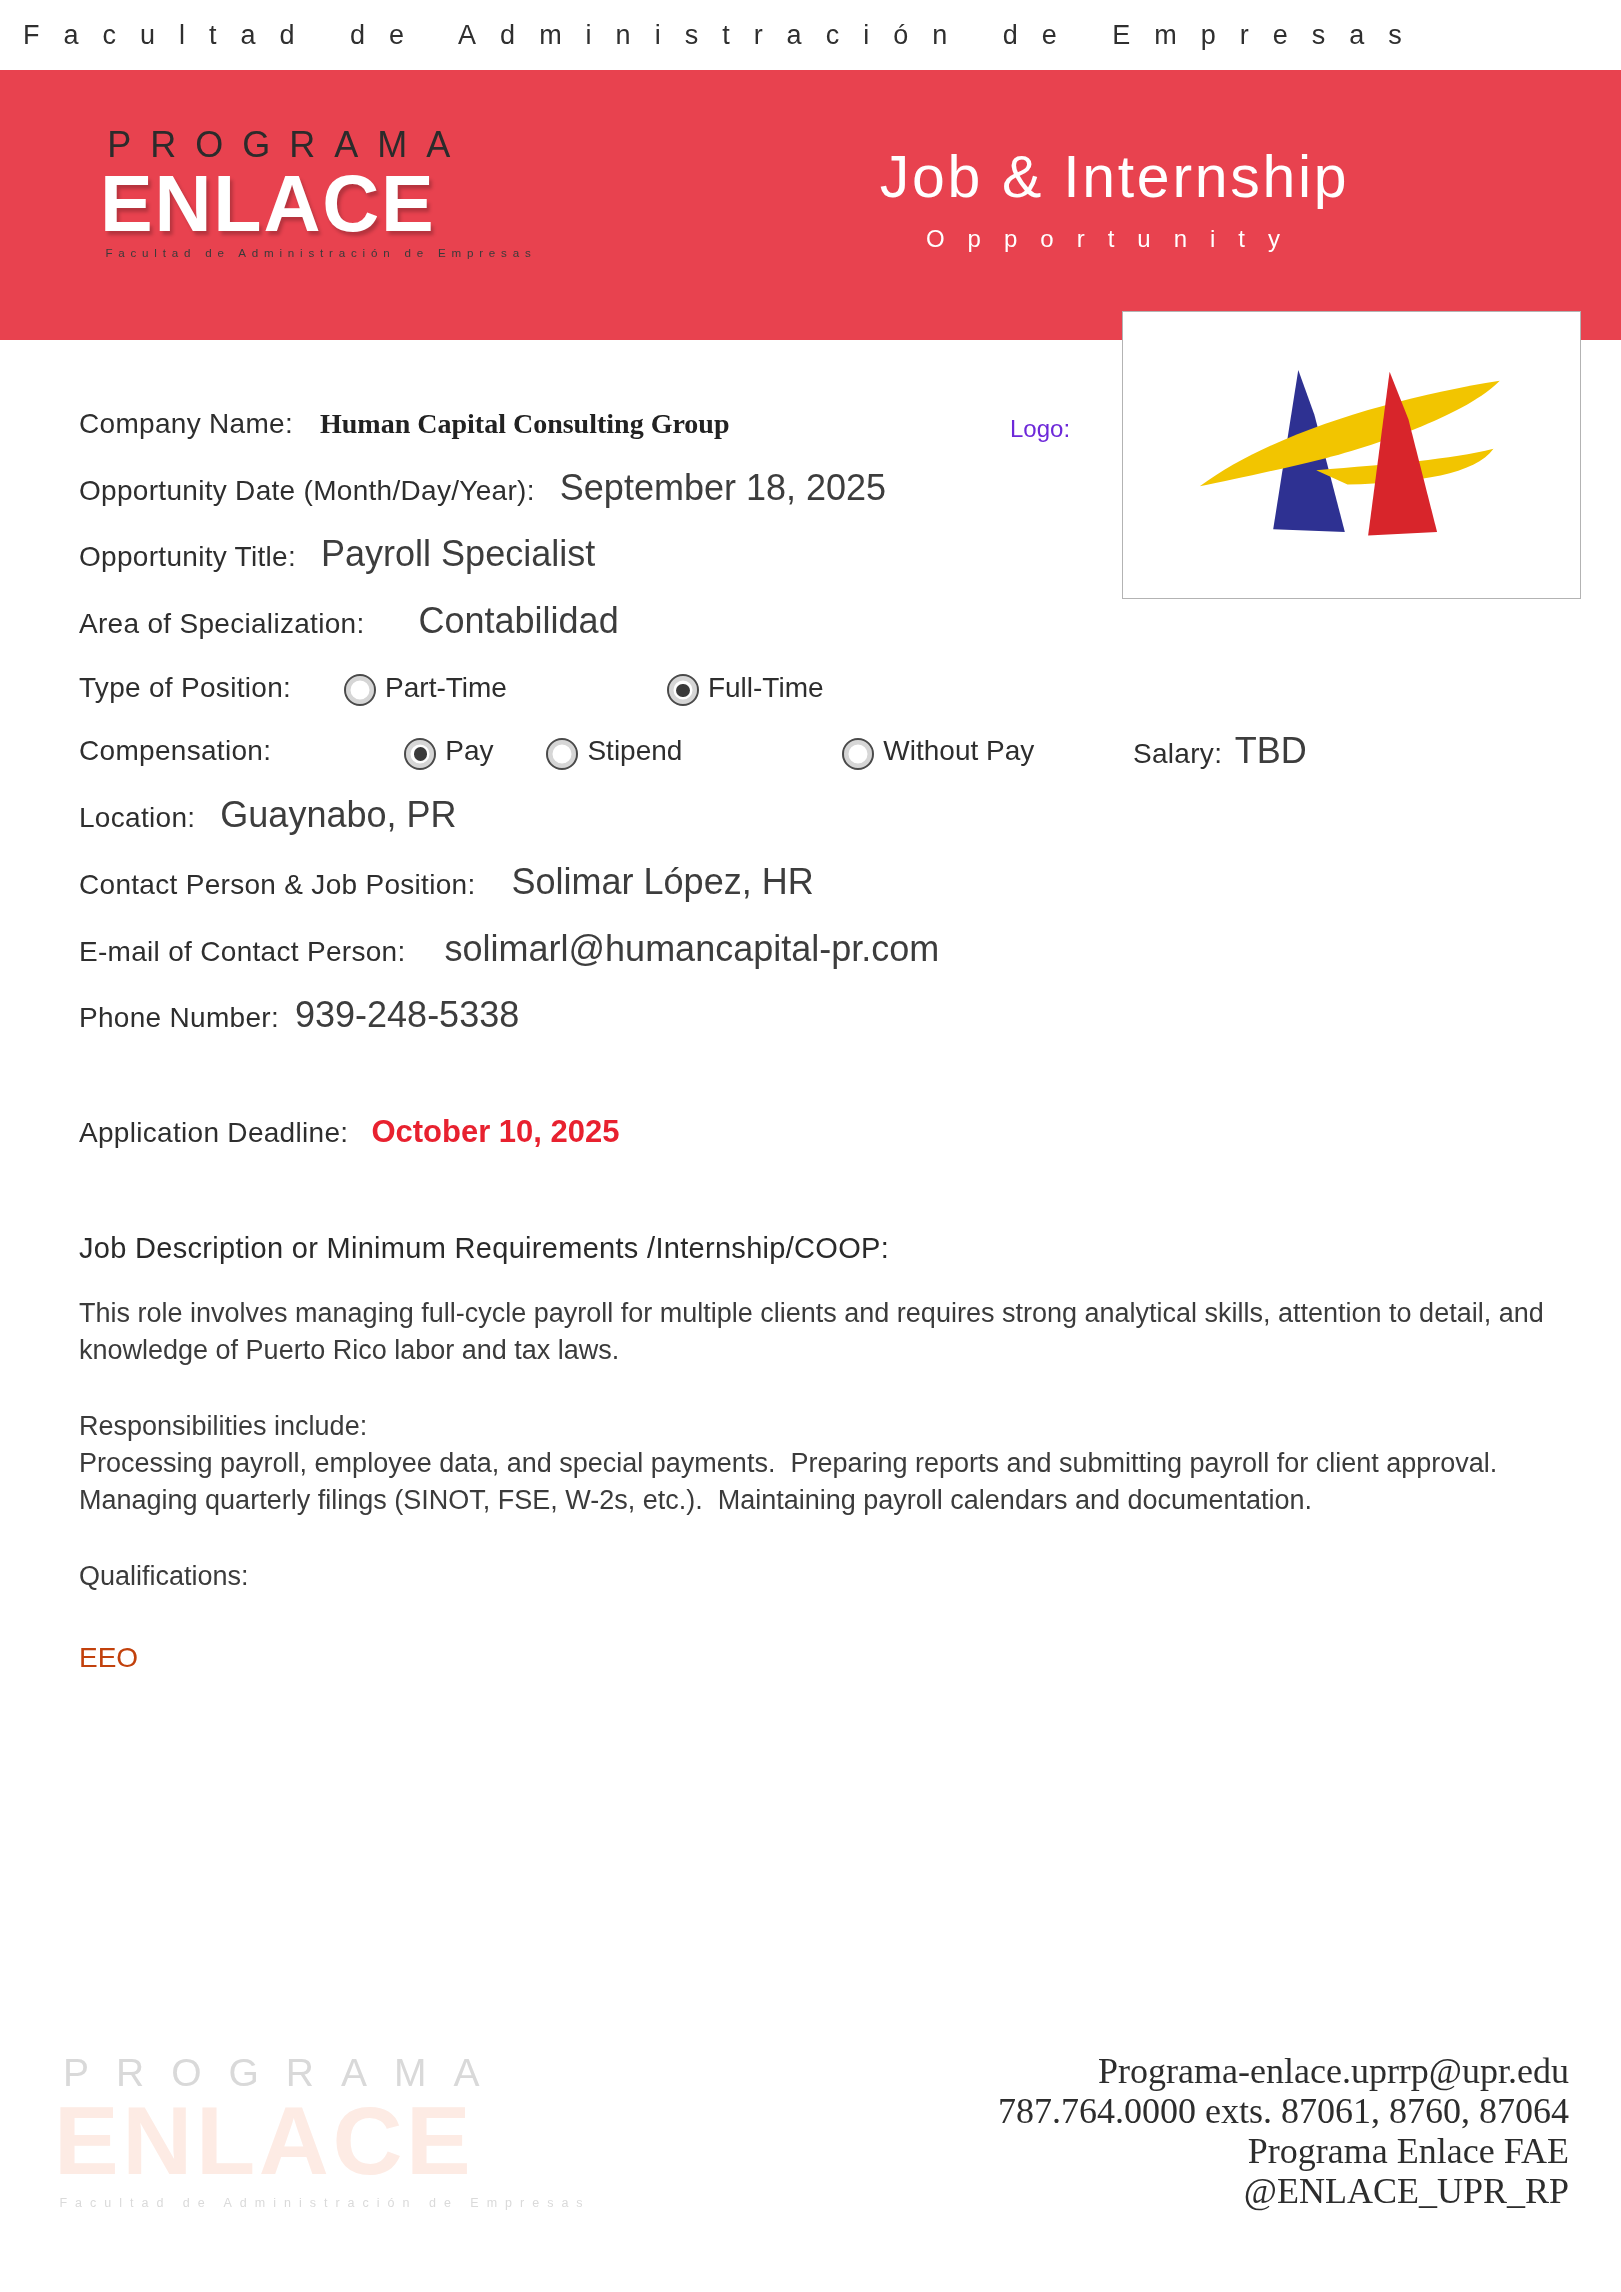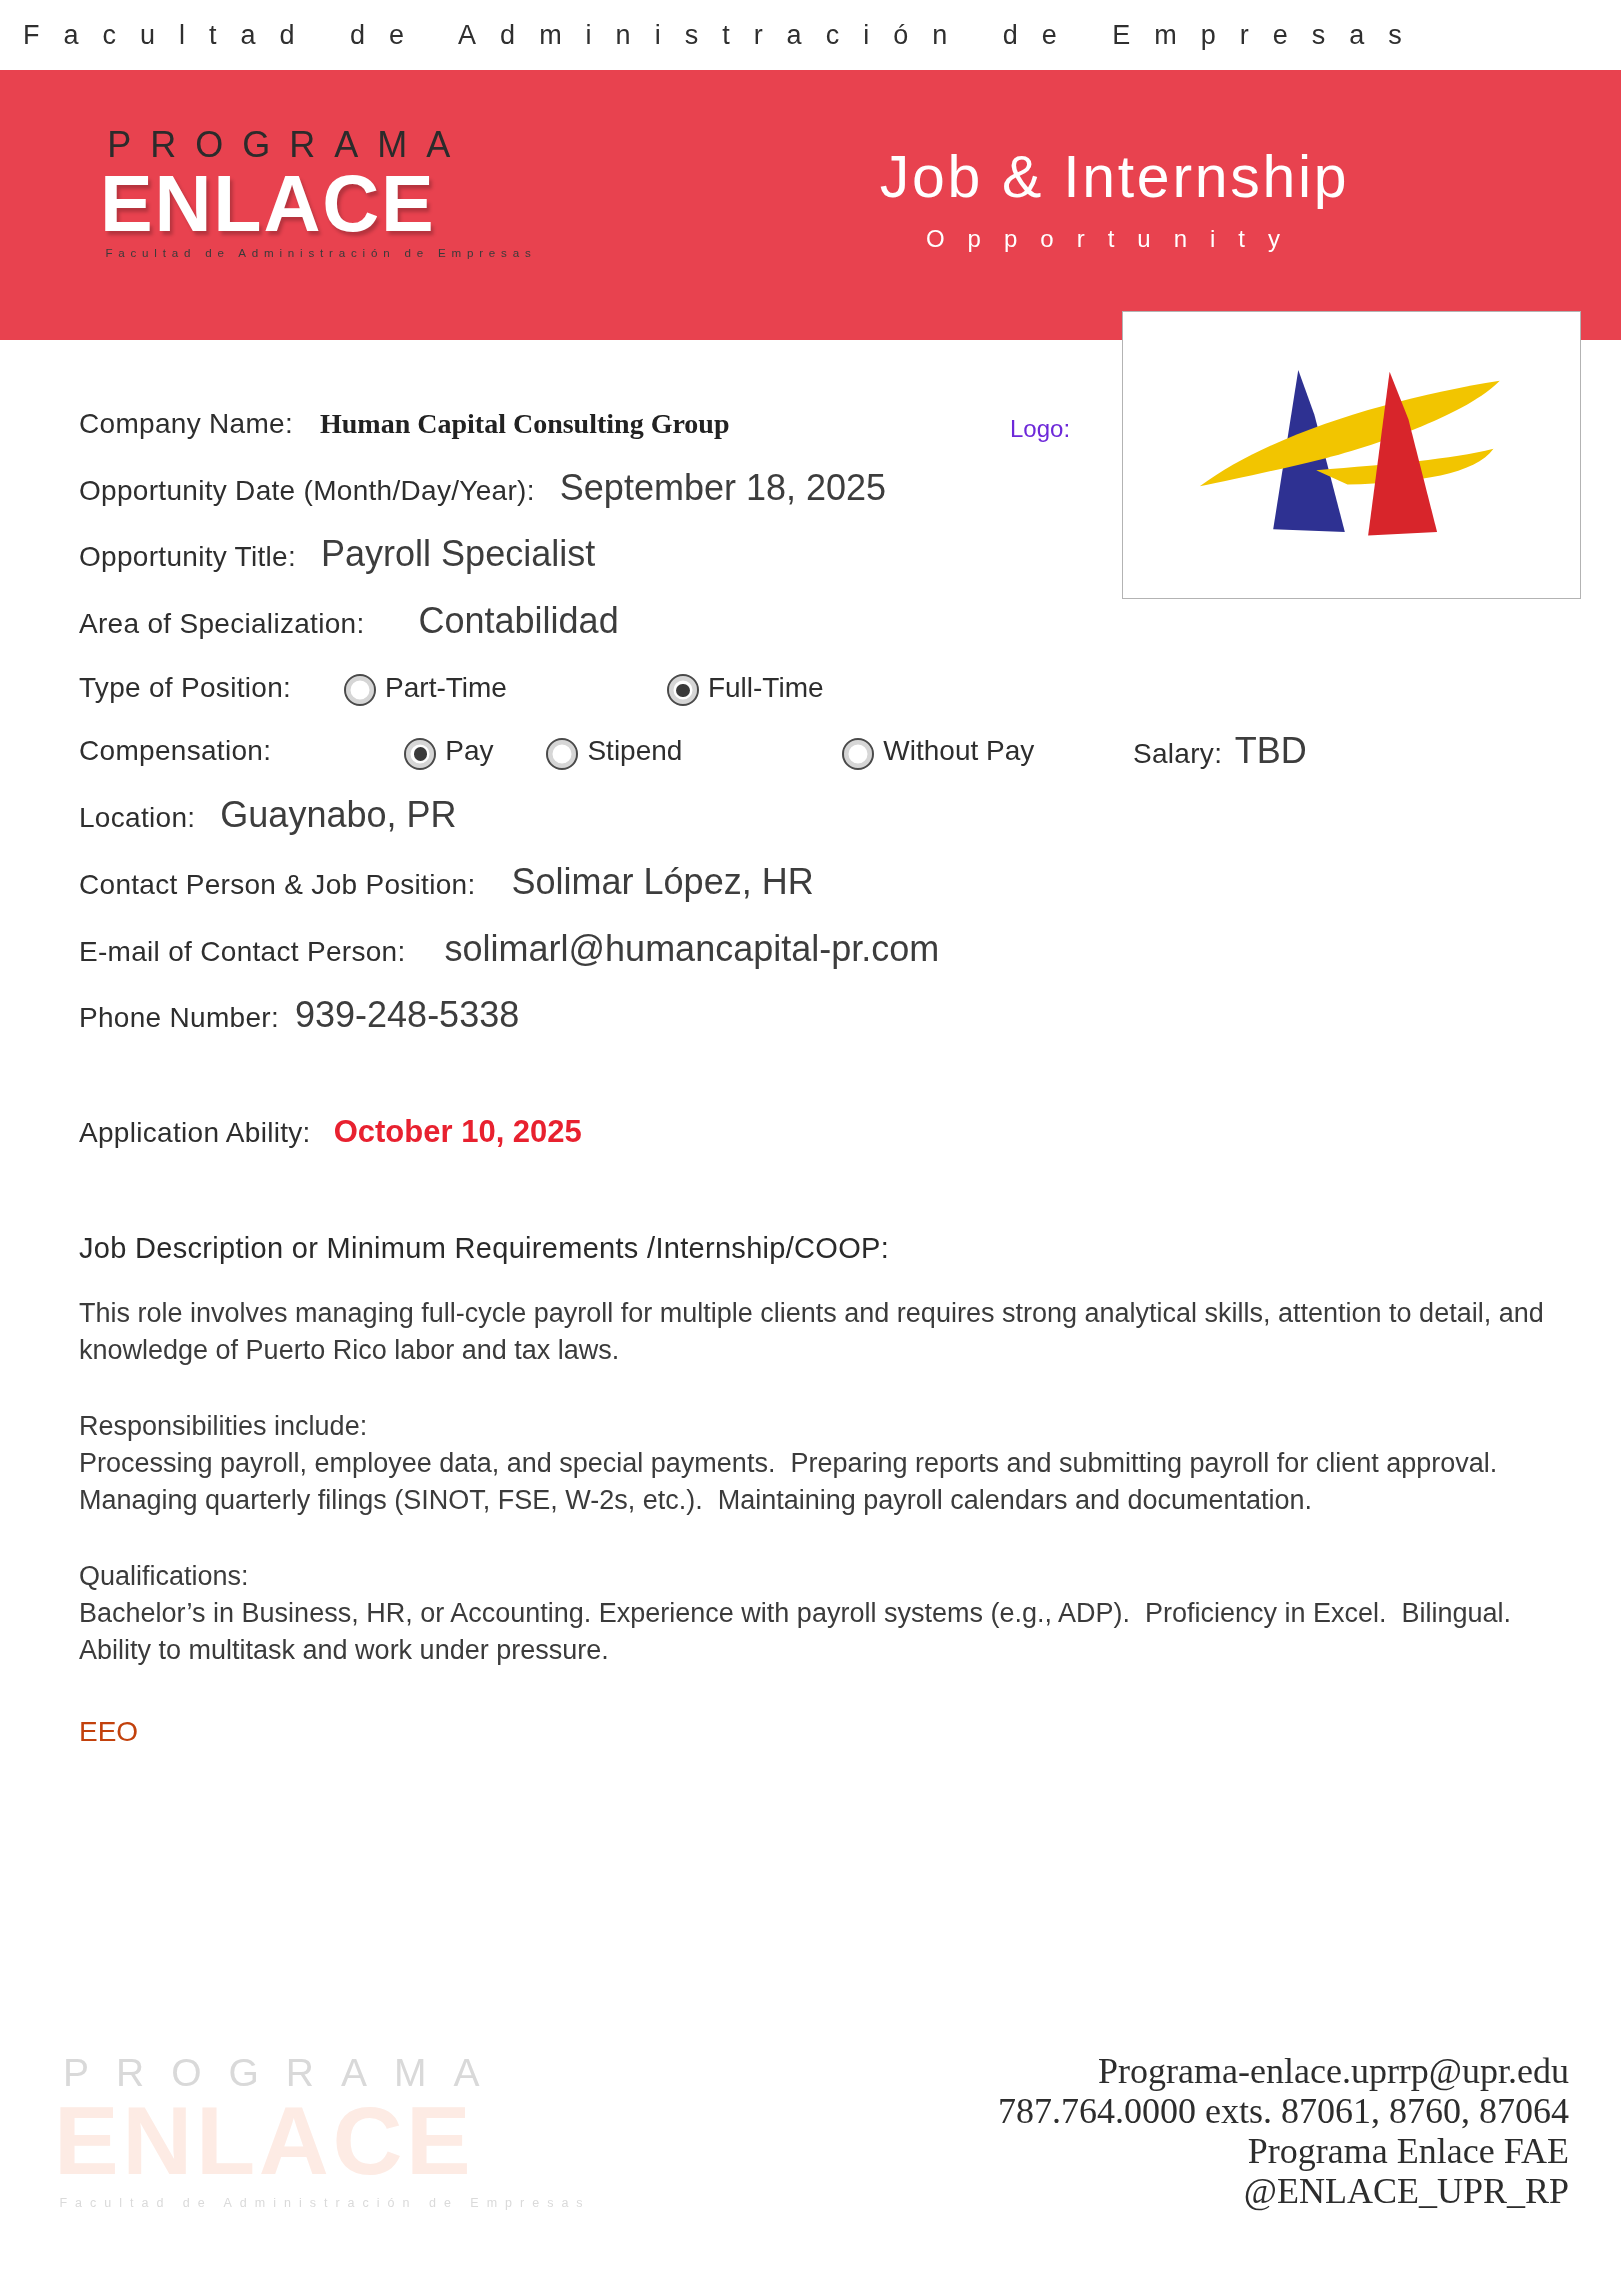--- a/index.html
+++ b/index.html
@@ -146,33 +146,32 @@
     <div class="row">
       <span class="lbl">E-mail of Contact Person:</span><span class="val" style="margin-left:39px">solimarl@humancapital-pr.com</span>
     </div>
 
 
     <div class="row">
       <span class="lbl">Phone Number:</span><span class="val" style="margin-left:16px">939-248-5338</span>
     </div>
 
     <div class="row deadline-row">
-      <span class="lbl">Application Ability:</span><span class="deadline-val">October 10, 2025</span>
+      <span class="lbl">Application Deadline:</span><span class="deadline-val">October 10, 2025</span>
     </div>
 
     <div class="section">
       <div class="desc-heading">Job Description or Minimum Requirements /Internship/COOP:</div>
       <div class="para para-first">This role involves managing full-cycle payroll for multiple clients and requires strong analytical skills, attention to detail, and knowledge of Puerto Rico labor and tax laws.</div>
       <div class="para-block">
         <div class="para">Responsibilities include:</div>
         <div class="para">Processing payroll, employee data, and special payments.  Preparing reports and submitting payroll for client approval.  Managing quarterly filings (SINOT, FSE, W-2s, etc.).  Maintaining payroll calendars and documentation.</div>
       </div>
       <div class="para-block">
         <div class="para">Qualifications:</div>
-        <div class="para">Bachelor’s in Business, HR, or Accounting. Experience with payroll systems (e.g., ADP).  Proficiency in Excel.  Bilingual.  Ability to multitask and work under pressure.</div>
       </div>
       <div class="eeo">EEO</div>
     </div>
 
   </div>
 
   <div class="footer">
     <div class="watermark">
       <div class="wm-top">PROGRAMA</div>
       <div class="wm-main">ENLACE</div>

